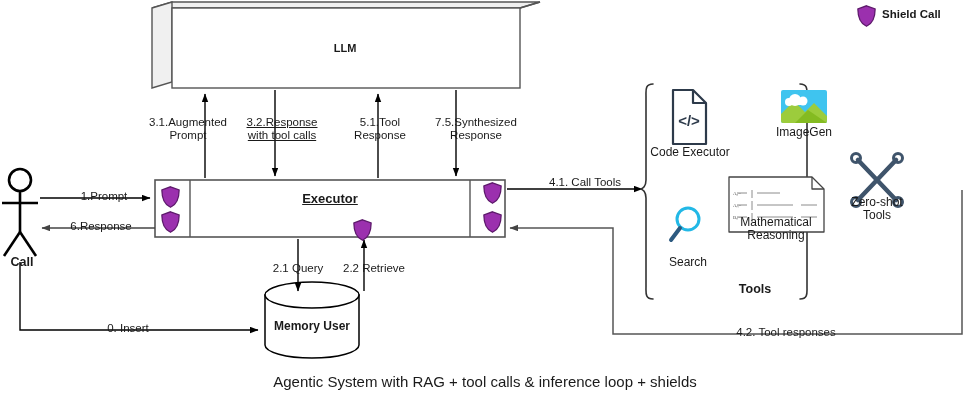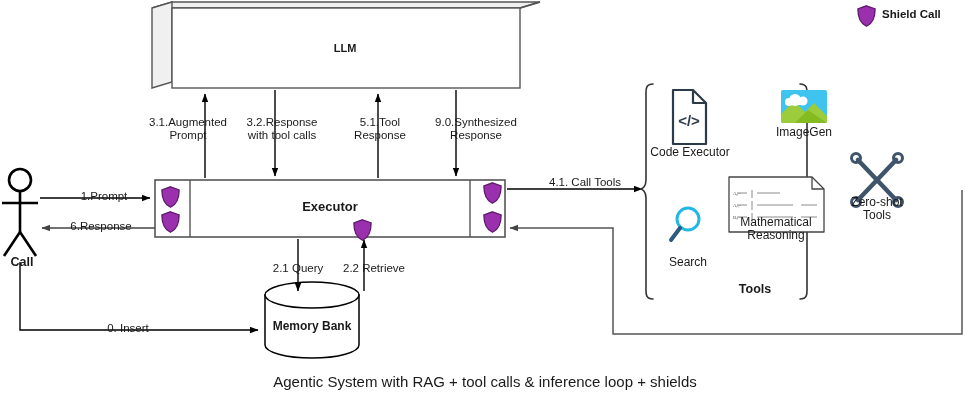--- a/index.html
+++ b/index.html
@@ -158,45 +158,46 @@
     <g>
       <use href="#shield" x="483" y="211" width="19" height="22"></use>
       </g>
     <g>
       <use href="#shield" x="857" y="5" width="19" height="22"></use>
       </g>
   </svg>
 
   <div class="lbl bold" style="left:290px;top:42px;width:110px;font-size:11px;">LLM</div>
 
-  <div class="lbl bold" style="left:275px;top:200px;width:110px;font-size:13px;">Executor</div>
-
-  <div class="lbl bold" style="left:262px;top:320px;width:100px;font-size:12px;">Memory Bank</div>
+  <div class="lbl bold" style="left:275px;top:192px;width:110px;font-size:13px;text-decoration:underline;">Executor</div>
+
+  <div class="lbl bold" style="left:262px;top:320px;width:100px;font-size:12px;">Memory User</div>
 
   <div class="lbl bold" style="left:0px;top:256px;width:44px;font-size:12.5px;">Call</div>
 
   <div class="lbl bold" style="left:705px;top:283px;width:100px;font-size:12.5px;">Tools</div>
 
   <div class="lbl" style="left:56px;top:190px;width:96px;">1.Prompt</div>
   <div class="lbl" style="left:50px;top:220px;width:102px;">6.Response</div>
   <div class="lbl" style="left:78px;top:322px;width:100px;">0. Insert</div>
 
   <div class="lbl" style="left:138px;top:116px;width:100px;">3.1.Augmented
 Prompt</div>
-  <div class="lbl" style="left:229px;top:116px;width:106px;">3.2.Response
+  <div class="lbl" style="left:229px;top:116px;width:106px;text-decoration:underline;">3.2.Response
 with tool calls</div>
   <div class="lbl" style="left:334px;top:116px;width:92px;">5.1.Tool
 Response</div>
-  <div class="lbl" style="left:424px;top:116px;width:104px;">9.0.Synthesized
+  <div class="lbl" style="left:424px;top:116px;width:104px;">7.5.Synthesized
 Response</div>
 
   <div class="lbl" style="left:258px;top:262px;width:80px;">2.1 Query</div>
   <div class="lbl" style="left:330px;top:262px;width:88px;">2.2 Retrieve</div>
 
   <div class="lbl" style="left:530px;top:176px;width:110px;">4.1. Call Tools</div>
+  <div class="lbl" style="left:666px;top:326px;width:240px;">4.2. Tool responses</div>
 
   <div class="lbl" style="left:645px;top:146px;width:90px;font-size:12px;">Code Executor</div>
   <div class="lbl" style="left:764px;top:126px;width:80px;font-size:12px;">ImageGen</div>
   <div class="lbl" style="left:655px;top:256px;width:66px;font-size:12px;">Search</div>
   <div class="lbl" style="left:728px;top:216px;width:96px;font-size:12px;">Mathematical
 Reasoning</div>
   <div class="lbl" style="left:838px;top:196px;width:78px;font-size:12px;">Zero-shot
 Tools</div>
 
   <div class="lbl lbl-l" style="left:882px;top:8px;width:88px;font-size:11.5px;font-weight:bold;">Shield Call</div>

